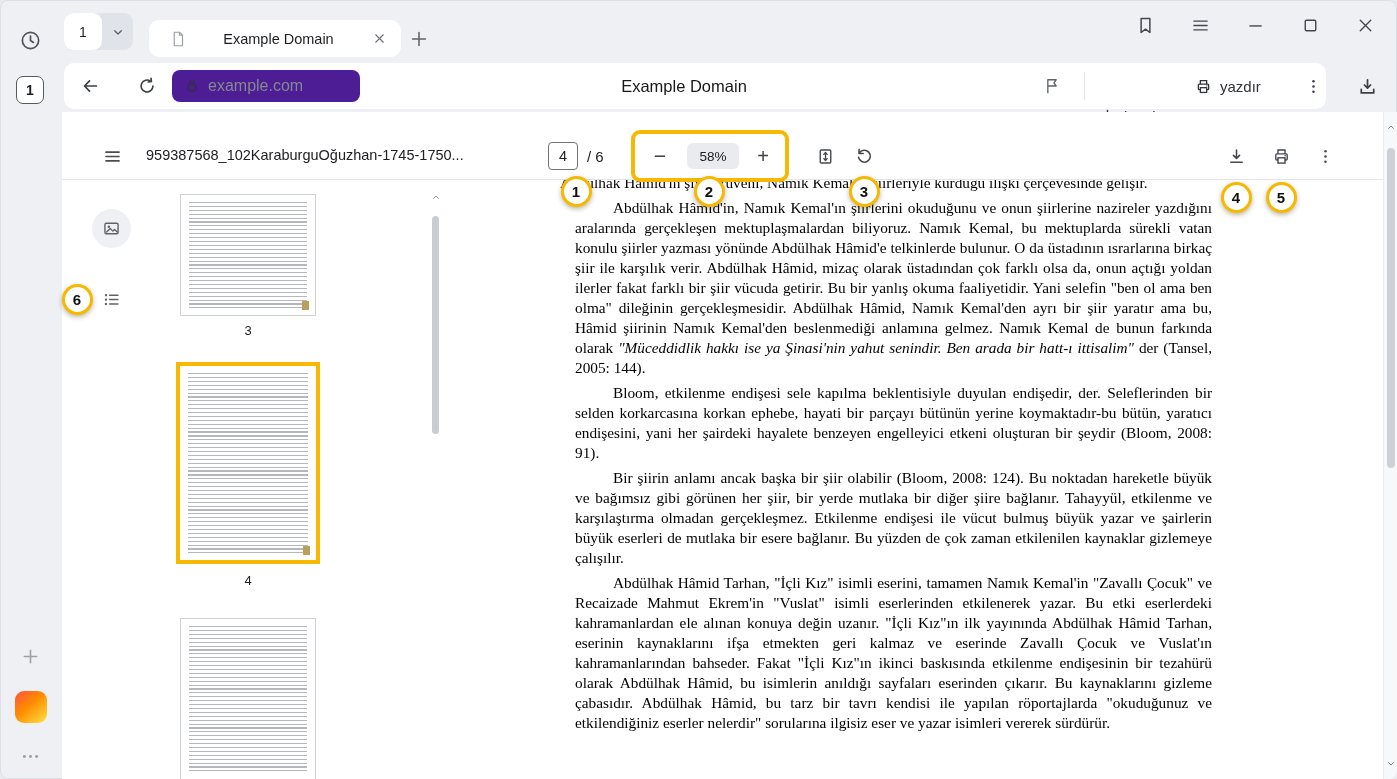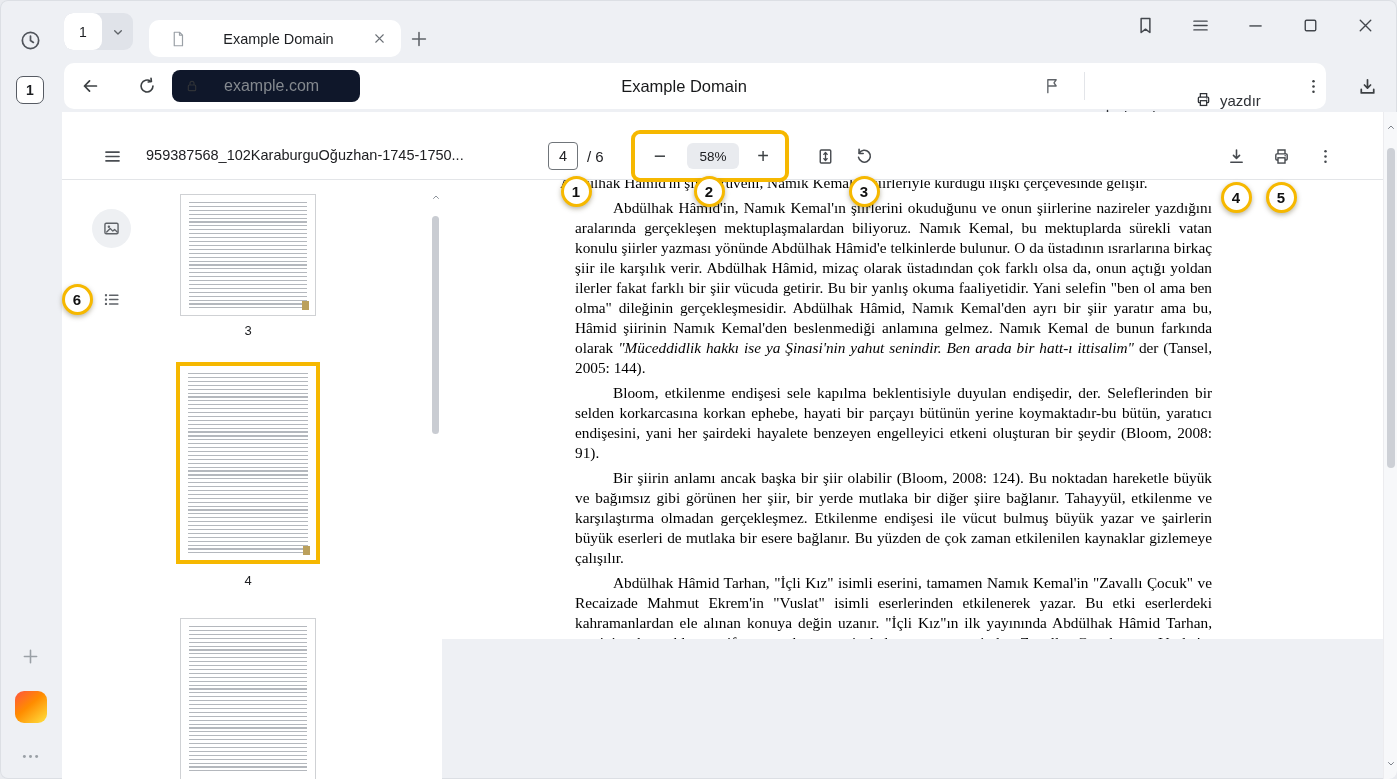--- a/index.html
+++ b/index.html
@@ -37,37 +37,37 @@
                display:flex; align-items:center; justify-content:center; background:none; border:none; }
   .new-tab { left:404px; top:24px; width:29px; height:29px; color:#5f6368; }
   .wc { top:10px; width:30px; height:30px; color:#43474d; }
   .wc-panels { left:1130px; } .wc-menu { left:1185px; } .wc-min { left:1240px; }
   .wc-max { left:1295px; } .wc-close { left:1350px; }
 
   
   .nav-card { position:absolute; left:64px; top:63px; width:1262px; height:46px; background:#fff; border-radius:10px; }
   .nav-back { left:11px; top:8px; width:30px; height:30px; color:#3c4043; }
   .nav-reload { left:68px; top:8px; width:30px; height:30px; color:#3c4043; }
-  .addr { position:absolute; left:108px; top:7px; width:188px; height:32px; background:#0f172a;
-          border-radius:8px; display:flex; align-items:center; gap:24px; padding:0 12px; cursor:text; }
+  .addr { position:absolute; left:108px; top:7px; width:188px; height:32px; background:#4c1d95;
+          border-radius:8px; display:flex; align-items:center; gap:8px; padding:0 12px; cursor:text; }
   .lock { width:16px; height:16px; color:#2f3237; flex:0 0 auto; }
   .addr-text { font-size:16px; color:#84898f; white-space:nowrap; }
   .nav-title { position:absolute; left:430px; width:380px; top:0; height:46px; display:flex;
                align-items:center; justify-content:center; font-size:16.5px; color:#17181a; }
   .nav-bm { left:973px; top:8px; width:30px; height:30px; color:#5f6368; }
   .nav-div { position:absolute; left:1020px; top:9px; width:1px; height:28px; background:#e3e5e9; }
   .txtbtn { position:absolute; top:0; height:46px; display:flex; align-items:center; gap:7px;
             background:none; border:none; cursor:pointer; color:#2f3237; font-size:15px;
             font-family:"Liberation Sans",sans-serif; }
-  .nav-save { left:1034px;margin-top:30px; } .nav-print { left:1130px;align-items:flex-end; }
+  .nav-save { left:1034px;margin-top:30px; } .nav-print { left:1130px; }
   .nav-kebab { left:1236px; top:8px; width:26px; height:30px; color:#3c4043; position:absolute; }
   .downloads-btn { left:1352px; top:72px; width:31px; height:31px; color:#3c4043; }
 
   
-  .pdf { position:absolute; left:62px; top:112px; width:1321px; height:527px; background:#404040; }
+  .pdf { position:absolute; left:62px; top:112px; width:1321px; height:667px; background:#404040; }
   .pdf-toolbar { position:absolute; left:0; top:0; width:100%; height:68px; background:#fff;
                  border-bottom:1px solid #e3e5e8; }
   .pt-menu { left:35px; top:29px; width:30px; height:30px; color:#494d52; }
   .pt-filename { position:absolute; left:84px; top:35px; font-size:14.5px; color:#202124;
                  white-space:nowrap; max-width:390px; overflow:hidden; }
   .pt-pagebox { position:absolute; left:486px; top:30px; width:30px; height:28px; border:1px solid #70757a;
                 border-radius:4px; background:#fff; display:flex; align-items:center; justify-content:center;
                 font-size:14.5px; color:#202124; cursor:text; }
   .pt-pagetotal { position:absolute; left:525px; top:36px; font-size:15px; color:#202124; }
   .pt-minus { left:584px; top:29px; width:28px; height:30px; font-size:21px; color:#3c4043; }

